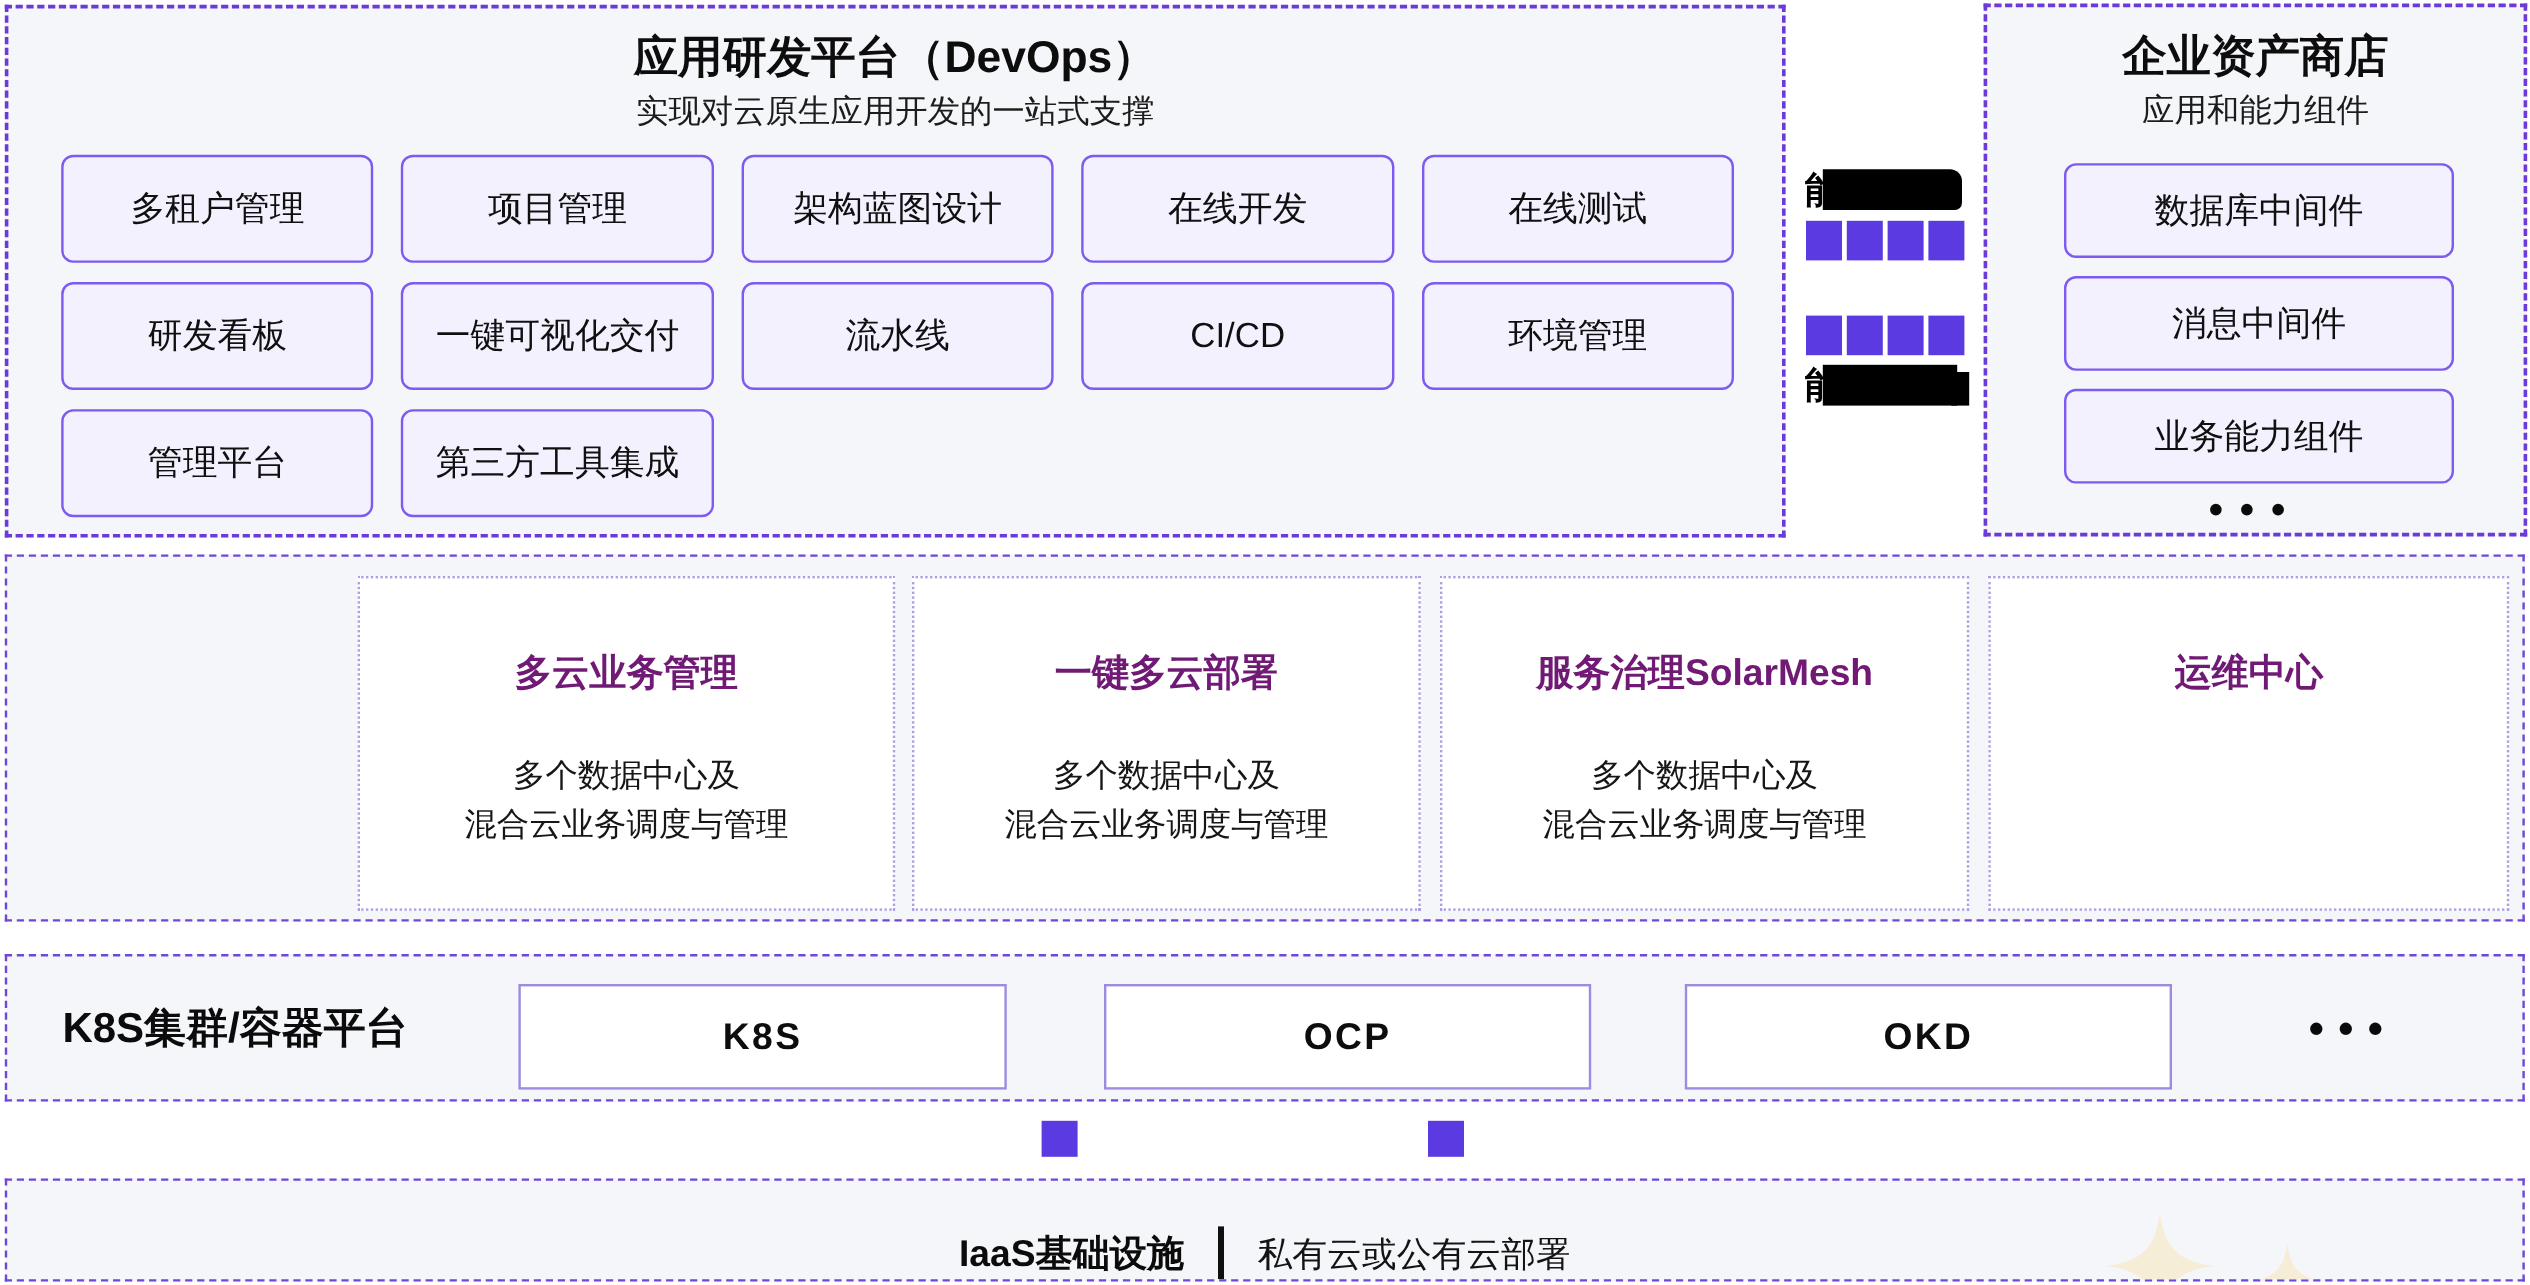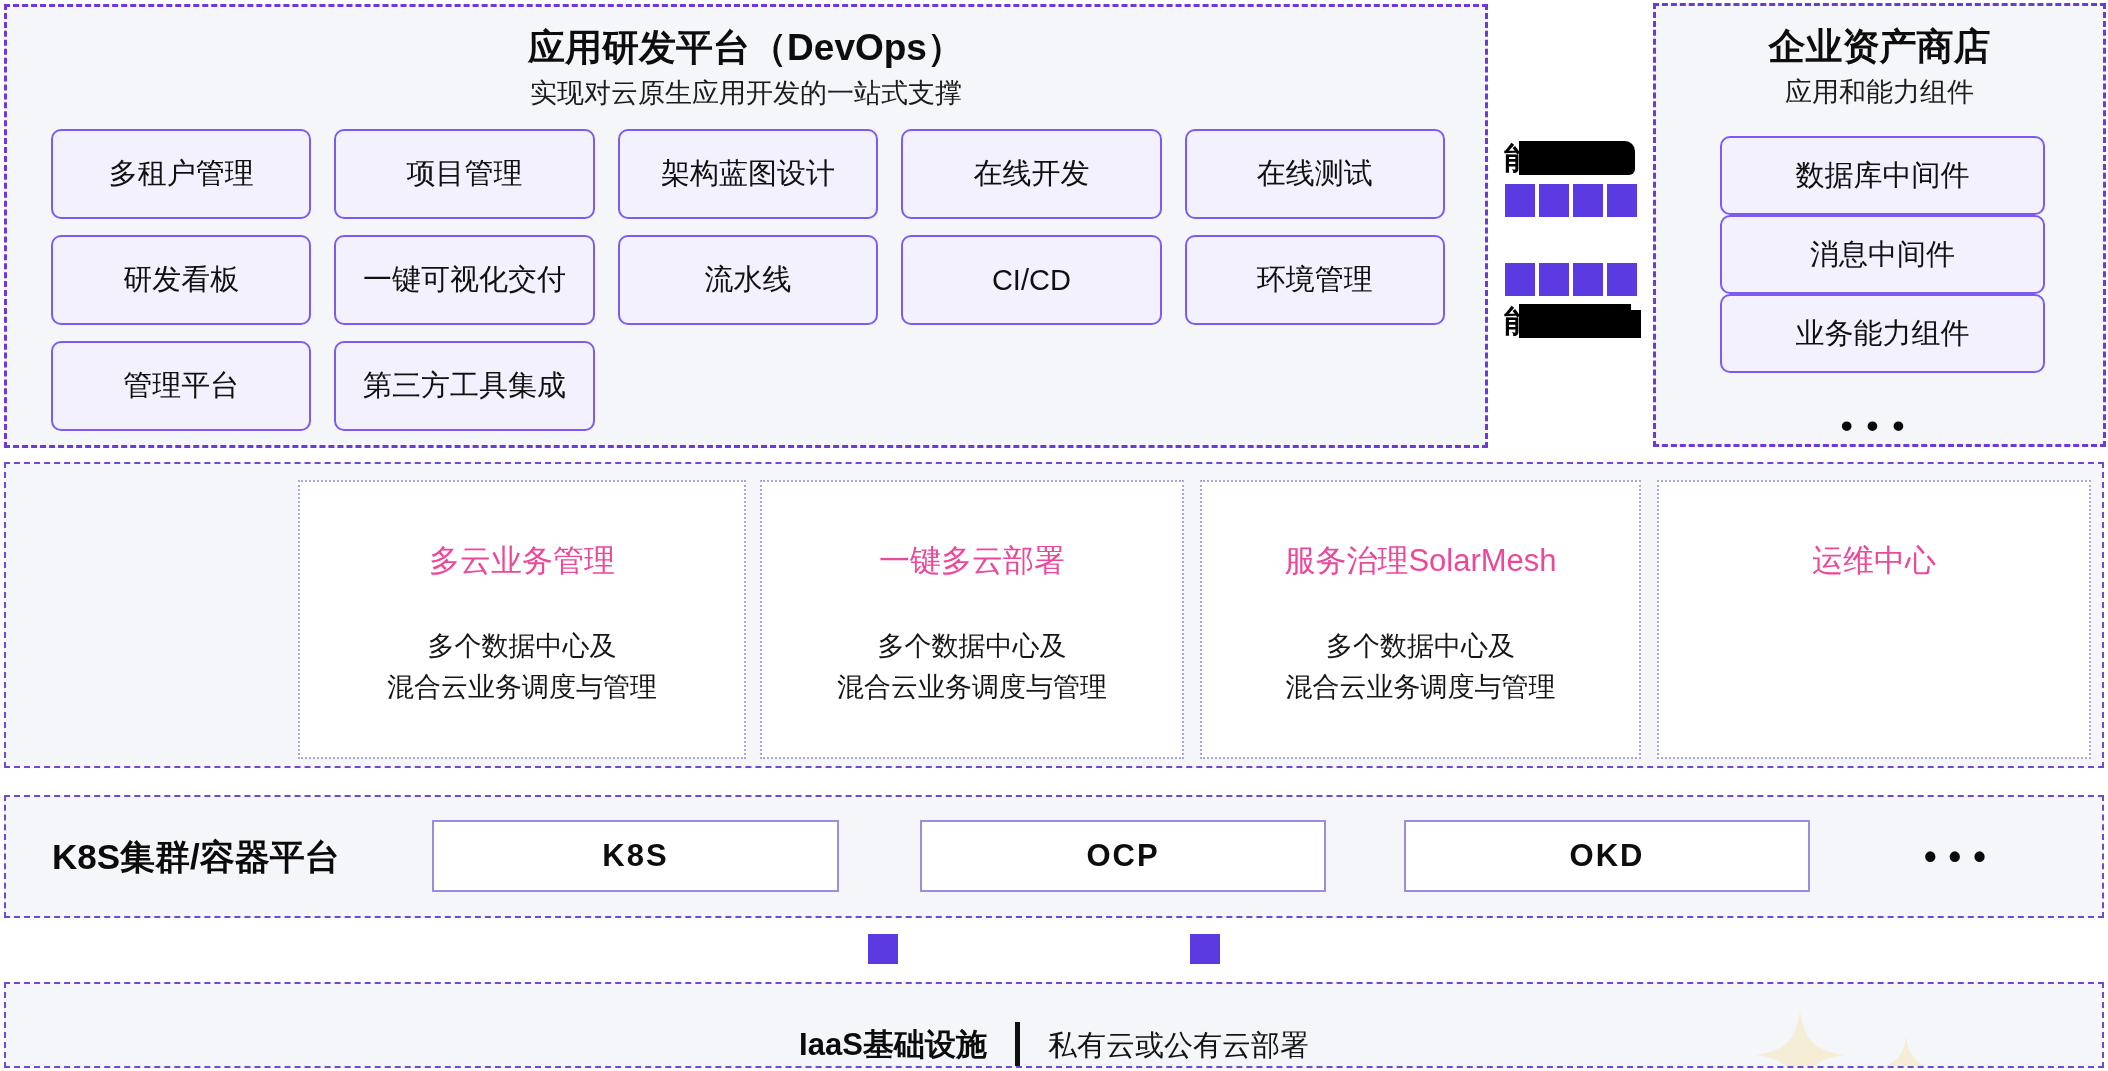--- a/index.html
+++ b/index.html
@@ -35,44 +35,44 @@
   .han-r1 { left:1504px; top:143px; }
   .han-r2 { left:1504px; top:306px; }
   .squares-row { position:absolute; display:flex; gap:4px; }
   .sqr1 { left:1505px; top:184px; }
   .sqr2 { left:1505px; top:263px; }
   .sq { width:30px; height:33px; background:#5B3BE1; }
 
   
   .panel.store { left:1653px; top:3px; width:453px; height:444px; }
   .store-stack { position:absolute; left:64px; top:130px; width:325px;
-                 display:flex; flex-direction:column; }
+                 display:flex; flex-direction:column; gap:15px; }
   .store-stack .chip { height:79px; }
   .more-dots { position:absolute; left:0; right:0; top:400px; text-align:center;
                font-size:34px; font-weight:bold; letter-spacing:14px; color:#0a0a0a; }
 
   
   .band.appmgmt { left:4px; top:462px; width:2100px; height:306px; }
   .band-label { position:absolute; left:51px; top:104px; font-size:46px; font-weight:bold;
                 line-height:1.12; color:#0b0b0b; }
   .card { position:absolute; top:16px; height:279px; box-sizing:border-box;
           background:#ffffff; border:2px dotted #ABA0E5;
           display:flex; flex-direction:column; align-items:center; padding-top:58px; }
   .card.c1 { left:292px;  width:448px; }
   .card.c2 { left:754px;  width:424px; }
   .card.c3 { left:1194px; width:441px; }
   .card.c4 { left:1651px; width:434px; }
-  .card-title { font-size:31px; font-weight:normal; color:#ec4899; }
+  .card-title { font-size:31px; font-weight:bold; color:#701a75; }
   .card-desc { margin-top:44px; font-size:27px; line-height:1.5; text-align:center; color:#161616; }
 
   
   .band.k8s { left:4px; top:795px; width:2100px; height:123px; }
   .k8s-label { position:absolute; left:46px; top:50%; transform:translateY(-50%);
                font-size:35px; font-weight:bold; color:#0b0b0b; }
-  .k8s-box { position:absolute; top:23px; height:72px; box-sizing:border-box;
+  .k8s-box { position:absolute; top:23px; height:88px; box-sizing:border-box;
              background:#ffffff; border:2px solid #9D8BE0;
              display:flex; align-items:center; justify-content:center;
              font-size:31px; font-weight:bold; letter-spacing:2px; color:#0d0d0d; }
   .k8s-box.b1 { left:426px;  width:407px; }
   .k8s-box.b2 { left:914px;  width:406px; }
   .k8s-box.b3 { left:1398px; width:406px; }
   .k8s-dots { position:absolute; left:1918px; top:50%; transform:translateY(-50%);
               font-size:36px; font-weight:bold; letter-spacing:12px; color:#0a0a0a; }
 
   

